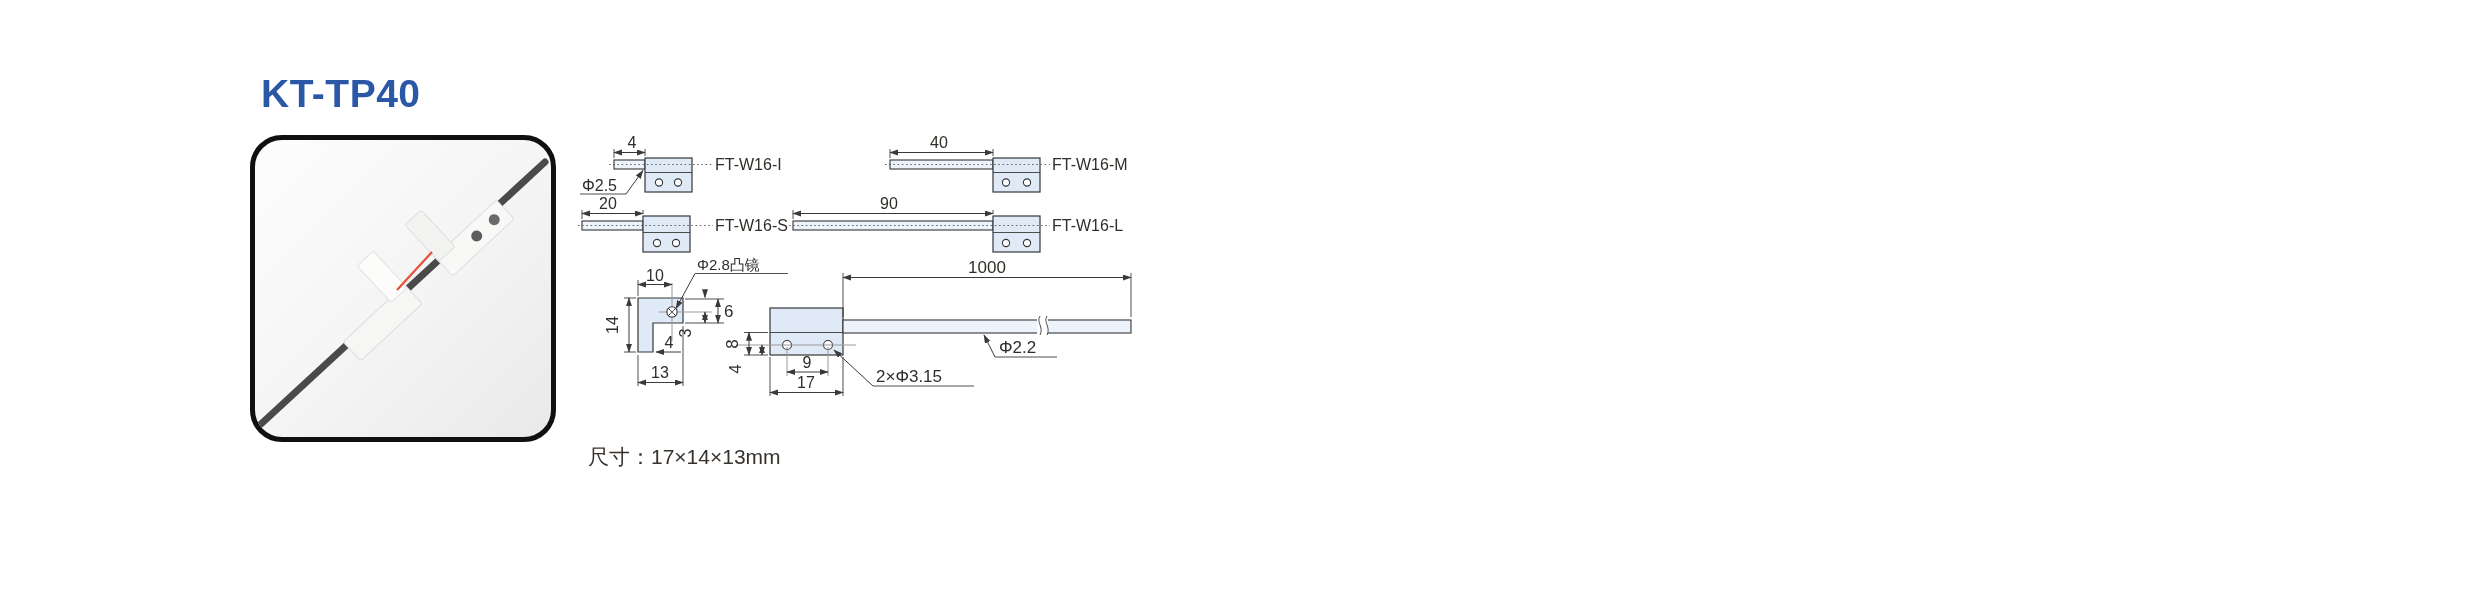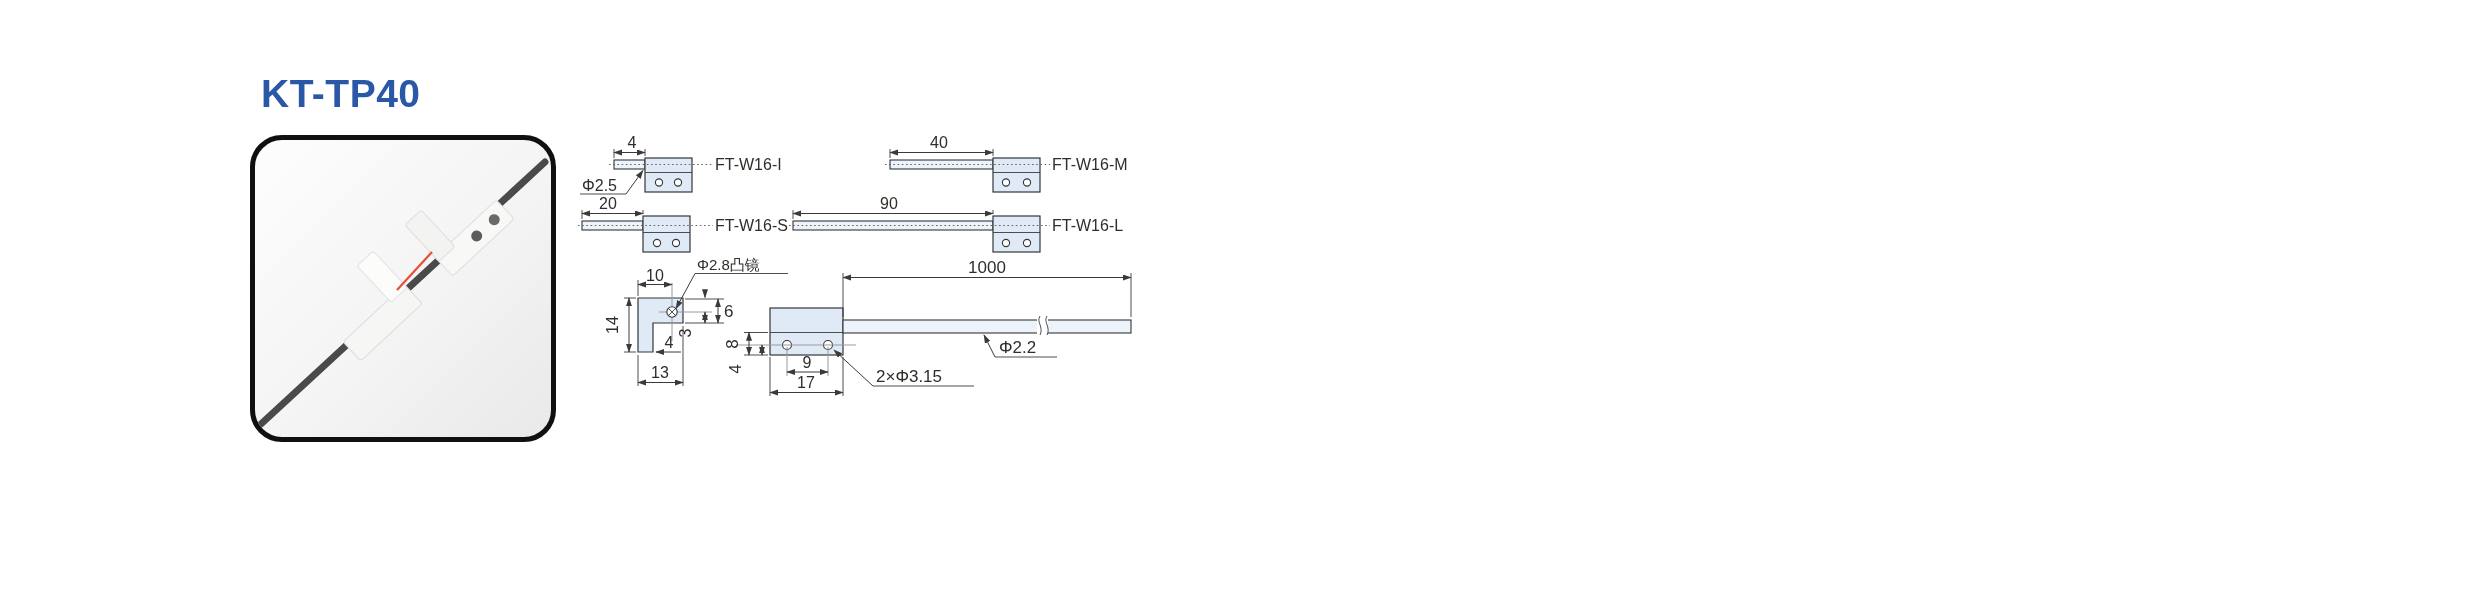--- a/index.html
+++ b/index.html
@@ -194,15 +194,16 @@
       <line class="ext" x1="420" y1="232" x2="482" y2="232"></line>
       <line class="dim" x1="420" y1="232" x2="409" y2="210" marker-end="url(#arr)"></line>
 
       <text class="t17" x="301" y="257">2×Φ3.15</text>
       <line class="ext" x1="298" y1="261" x2="399" y2="261"></line>
       <line class="dim" x1="298" y1="261" x2="259" y2="225" marker-end="url(#arr)"></line>
     </g>
   </svg>
 
   <div class="specs">
+    <div>尺寸：17×14×13mm</div>
   </div>
 
 </div>
 
 </body></html>

